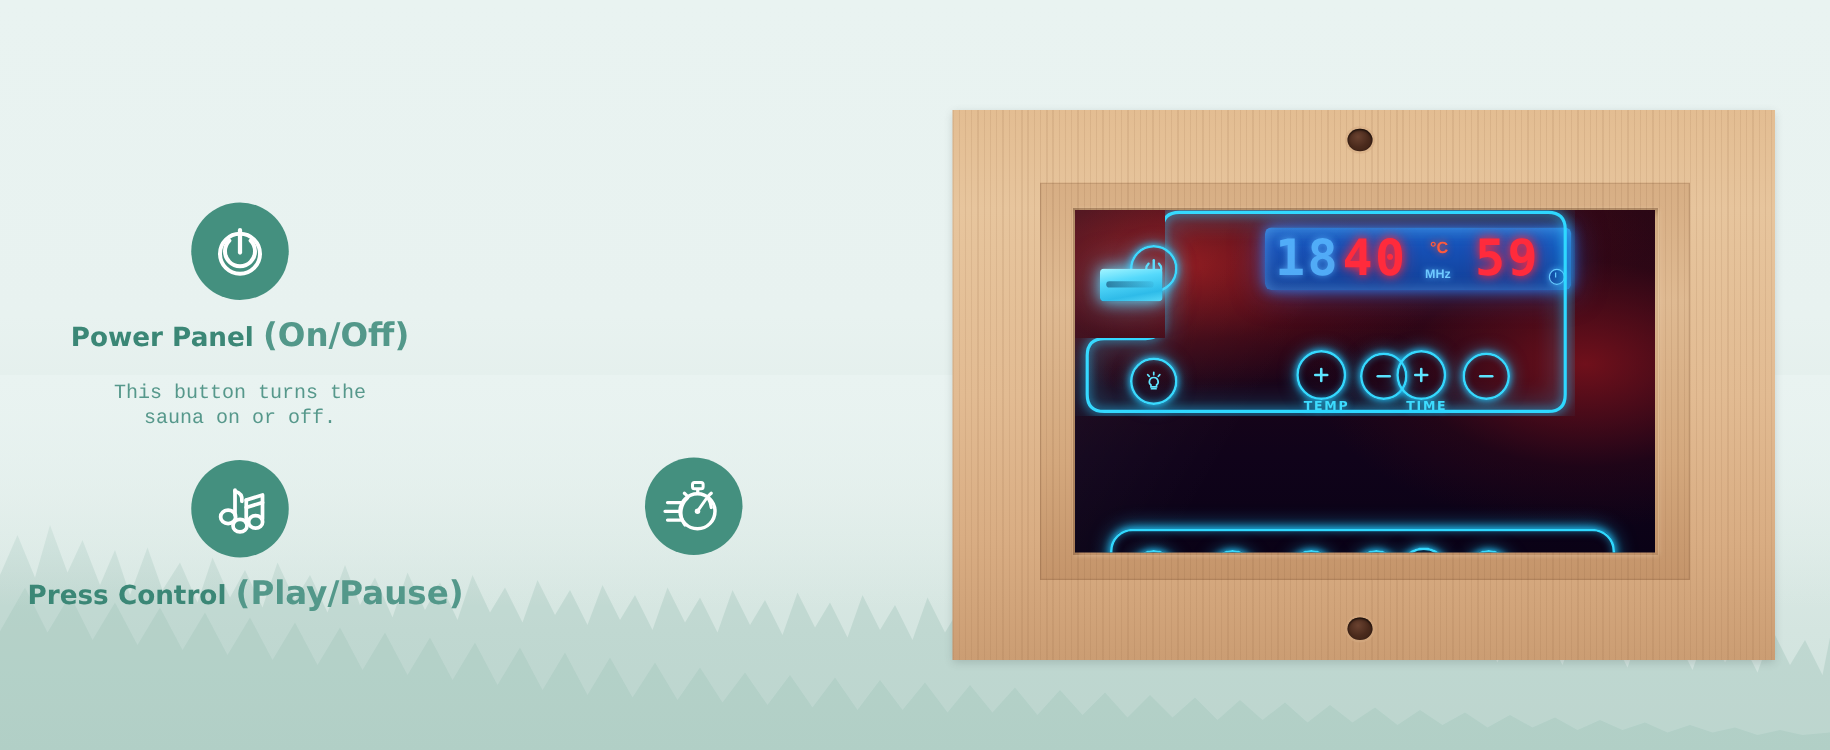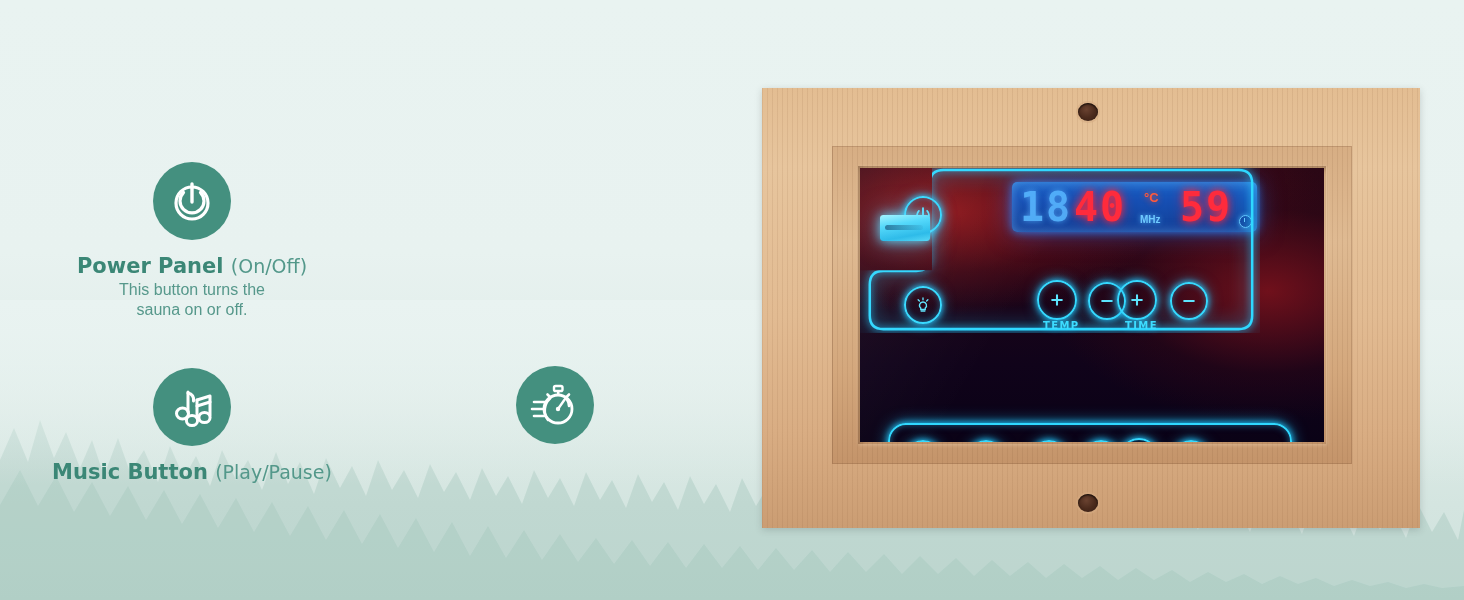--- a/index.html
+++ b/index.html
@@ -29,23 +29,23 @@
     white-space:nowrap;
   }
 
   
   .feat{position:absolute;text-align:center;}
   .circ{width:78px;height:78px;border-radius:50%;background:#44907f;margin:0 auto;
         display:flex;align-items:center;justify-content:center;}
   .circ svg{display:block;}
   .f-title{margin-top:14px;font-size:21px;color:#3b8776;font-weight:bold;white-space:nowrap;
            font-family:"DejaVu Sans", sans-serif;}
-  .f-title .sub{font-weight:normal;font-size:19px;color:#53988a;}
-  .f-desc{margin-top:2px;font-size:16px;line-height:1.28;color:#56988b;white-space:pre-line;
-          font-family:Liberation Sans, sans-serif;}
+  .f-title .sub{font-weight:bold;font-size:26px;color:#53988a;}
+  .f-desc{margin-top:20px;font-size:16px;line-height:1.28;color:#56988b;white-space:pre-line;
+          font-family:Liberation Mono, monospace;}
 
   #feat-power{left:42px;top:162px;width:300px;}
   #feat-music-mode{left:405px;top:158px;width:300px;}
   #feat-music-control{left:22px;top:368px;width:340px;}
   #feat-time{left:385px;top:366px;width:340px;}
 
   
   #photo{position:absolute;left:762px;top:88px;width:658px;height:440px;}
   .wood{
     position:absolute;inset:0;
@@ -157,21 +157,21 @@
         <path d="M21 10 L21 30" stroke="#ffffff" stroke-width="3" stroke-linecap="round" fill="none"></path>
         <path d="M21 11 C25 12 27 15 26.5 19" stroke="#ffffff" stroke-width="3" fill="none" stroke-linecap="round"></path>
         <ellipse cx="15.5" cy="31.5" rx="6" ry="5.4" fill="none" stroke="#ffffff" stroke-width="3"></ellipse>
         <path d="M30 18 L43 14 L43 33" stroke="#ffffff" stroke-width="3" fill="none" stroke-linejoin="round" stroke-linecap="round"></path>
         <path d="M30 18 L30 36" stroke="#ffffff" stroke-width="3" stroke-linecap="round" fill="none"></path>
         <path d="M30 24 L43 20" stroke="#ffffff" stroke-width="3" stroke-linecap="round" fill="none"></path>
         <ellipse cx="25" cy="38.5" rx="5.6" ry="5" fill="none" stroke="#ffffff" stroke-width="3"></ellipse>
         <ellipse cx="37.5" cy="35.5" rx="5.6" ry="5" fill="none" stroke="#ffffff" stroke-width="3"></ellipse>
       </svg>
     </div>
-    <div class="f-title"><span>Music Button</span> <span class="sub">(Play/Pause)</span></div>
+    <div class="f-title"><span>Press Control</span> <span class="sub">(Play/Pause)</span></div>
   </div>
 
   <div class="feat" id="feat-time">
     <div class="circ">
       <svg width="54" height="50" viewBox="0 0 54 50">
         <circle cx="30" cy="29" r="14" fill="none" stroke="#ffffff" stroke-width="2.8"></circle>
         <path d="M30 29 L37 19" stroke="#ffffff" stroke-width="2.4" stroke-linecap="round"></path>
         <circle cx="30" cy="29" r="2.2" fill="#ffffff"></circle>
         <rect x="26" y="6" width="8.5" height="5" rx="1.6" fill="none" stroke="#ffffff" stroke-width="2.4"></rect>
         <path d="M30.2 11 L30.2 15" stroke="#ffffff" stroke-width="2.6"></path>

